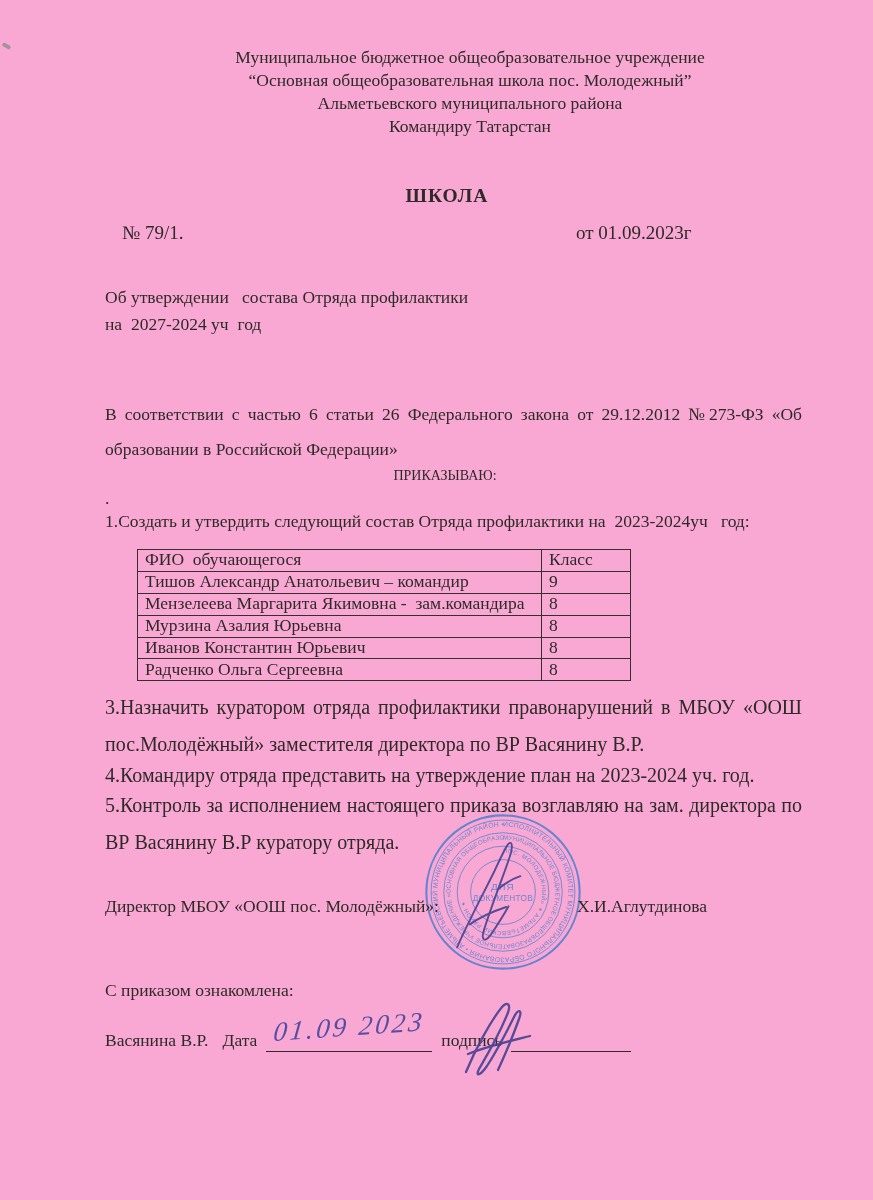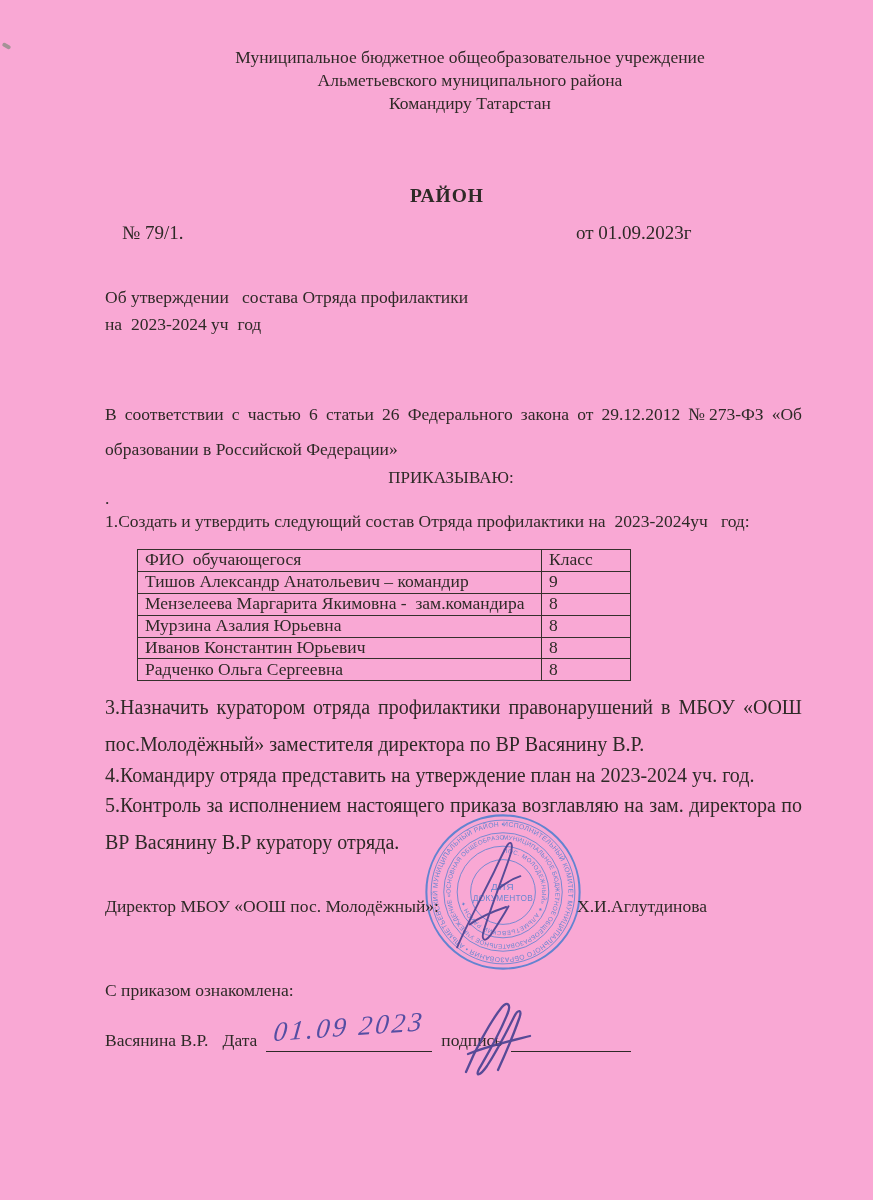--- a/index.html
+++ b/index.html
@@ -25,21 +25,21 @@
     font-size:19.5px;font-weight:bold;letter-spacing:1px;
   }
   .numrow-number{left:122px;top:222px;font-size:19px;}
   .numrow-date{left:576px;top:222px;font-size:19px;}
   .subject{left:105px;top:284px;font-size:17.5px;line-height:27px;}
   .preamble{
     left:105px;top:397px;width:697px;
     font-size:17.5px;line-height:35px;
     text-align:justify;
   }
-  .orderword{left:61px;top:468px;width:780px;text-align:center;font-size:17px;}
+  .orderword{left:55px;top:468px;width:780px;text-align:center;font-size:14px;}
   .straydot{left:105px;top:488px;font-size:17.5px;}
   .item1{left:105px;top:511px;font-size:17.5px;}
   .members-table{
     left:137px;top:549px;
     border-collapse:collapse;
     font-size:17.5px;
   }
   .members-table td{
     border:1.6px solid #35302c;
     padding:0 4px 1px 7px;
@@ -86,32 +86,33 @@
 </style>
 </head>
 <body>
 
 <div class="page">
 
   <div class="abs speck"></div>
 
   <div class="abs header">
     <div>Муниципальное бюджетное общеобразовательное учреждение</div>
+    <div>“Основная общеобразовательная школа пос. Молодежный”</div>
     <div>Альметьевского муниципального района</div>
     <div>Командиру Татарстан</div>
   </div>
 
-  <div class="abs title">РАЙОН</div>
+  <div class="abs title">ШКОЛА</div>
 
   <div class="abs numrow-number">№ 79/1.</div>
   <div class="abs numrow-date">от 01.09.2023г</div>
 
   <div class="abs subject">
     <div class="pre">Об утверждении   состава Отряда профилактики</div>
-    <div class="pre">на  2023-2024 уч  год</div>
+    <div class="pre">на  2027-2024 уч  год</div>
   </div>
 
   <div class="abs preamble">В соответствии с частью 6 статьи 26 Федерального закона от 29.12.2012 №273-ФЗ «Об образовании в Российской Федерации»</div>
 
   <div class="abs orderword">ПРИКАЗЫВАЮ:</div>
 
   <div class="abs straydot">.</div>
 
   <div class="abs item1 pre">1.Создать и утвердить следующий состав Отряда профилактики на  2023-2024уч   год:</div>
 

